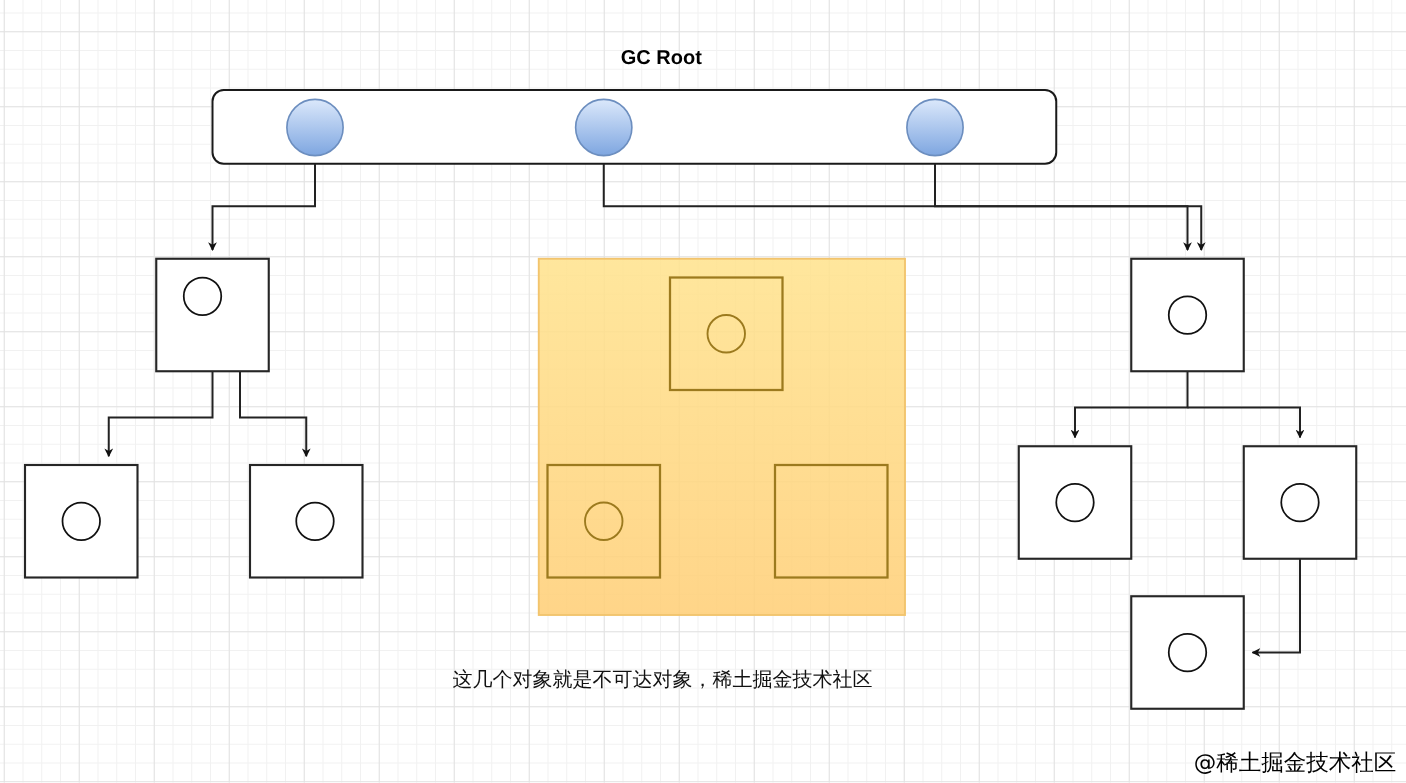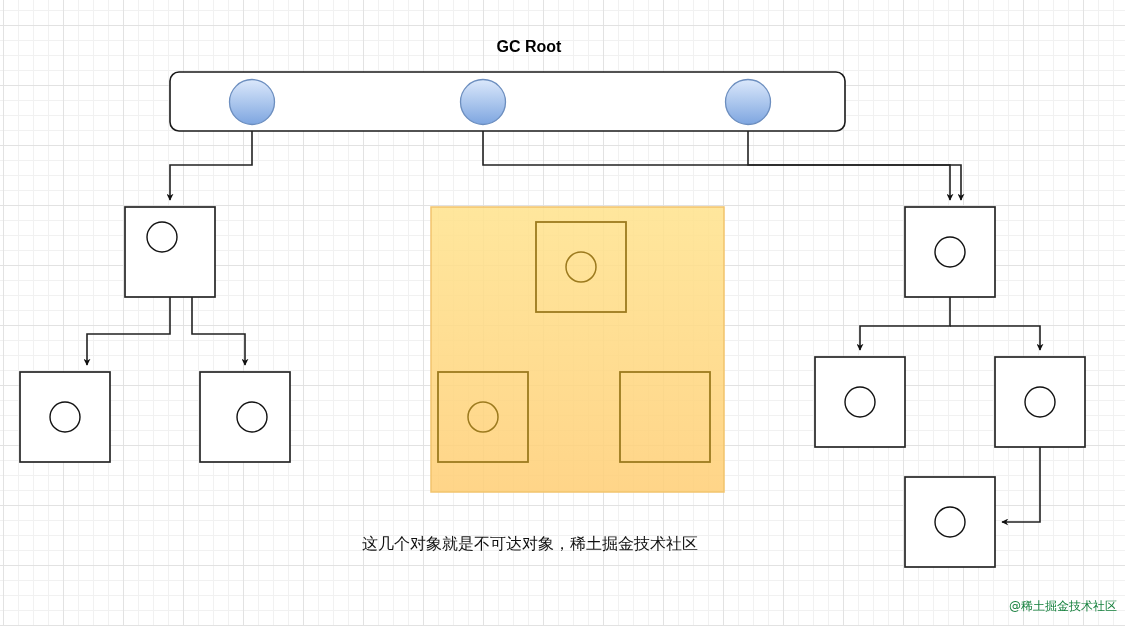--- a/index.html
+++ b/index.html
@@ -20,21 +20,21 @@
     position: absolute; left: 0; width: 1028px; top: 38px;
     text-align: center; font-weight: bold; font-size: 16px; color: #000; margin-left: 15px;
   }
   .caption {
     position: absolute; left: 362px; top: 534px;
     font-size: 16px; color: #111; font-family: "DejaVu Sans", sans-serif;
     white-space: nowrap;
   }
   .watermark {
     position: absolute; right: 8px; top: 598px;
-    font-size: 12px; color: #15803d; font-family: "DejaVu Sans", sans-serif;
+    font-size: 18px; color: #000000; font-family: "DejaVu Sans", sans-serif;
     white-space: nowrap;
   }
 </style>
 </head>
 <body>
 
 <svg id="diagram" width="1125" height="626" viewBox="0 0 1125 626">
   <defs>
     <linearGradient id="rootGrad" x1="0" y1="0" x2="0" y2="1">
       <stop offset="0" id="rootGradTop" stop-color="#dbe8fb"></stop>

